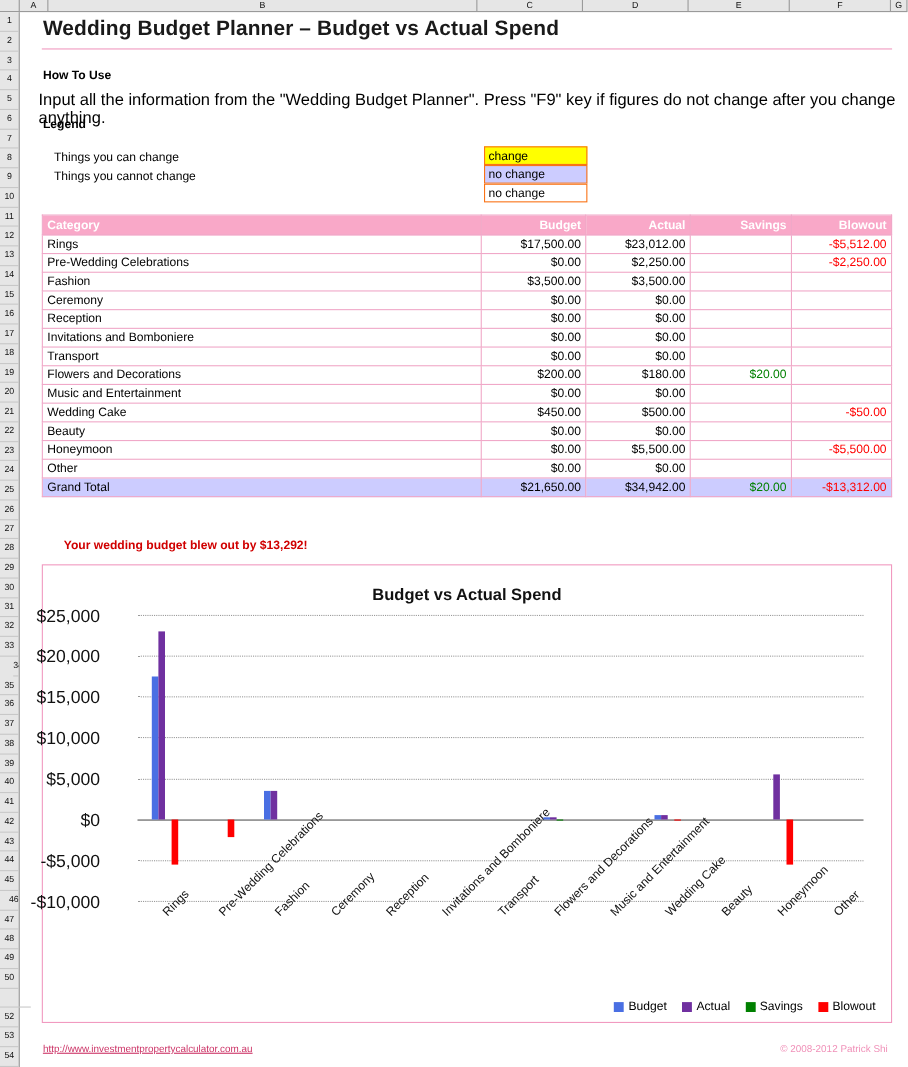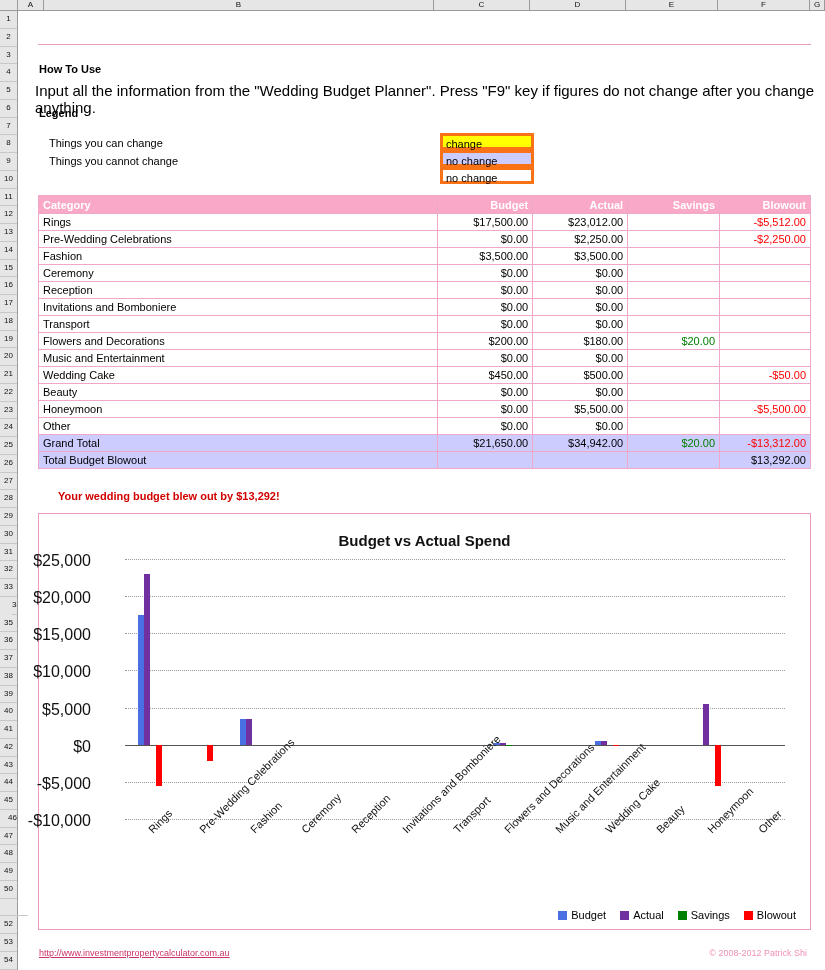--- a/index.html
+++ b/index.html
@@ -74,21 +74,21 @@
   .legend-head {
     position:absolute; left:20px; top:96px;
     font-weight:bold; font-size:11px;
   }
   .legend-l1 { position:absolute; left:30px; top:126px; font-size:11px; }
   .legend-l2 { position:absolute; left:30px; top:144px; font-size:11px; }
   .swatch {
     position:absolute;
     left: 421px;
     width: 94px; height: 17px;
-    border: 3px solid #f97316;
+    border: 1px solid #f97316;
     font-size: 11px;
     padding-left: 3px;
     line-height: 16px;
   }
   .sw1 { top: 122px; background:#ffff00; }
   .sw2 { top: 139px; background:#ccccff; }
   .sw3 { top: 156px; background:#ffffff; }
 
   
   table.budget {
@@ -260,20 +260,21 @@
       <div class="rowhead" style="height: 17.7593px; line-height: 16.7593px;">49</div>
       <div class="rowhead" style="height: 17.7593px; line-height: 16.7593px;">50</div>
       <div class="rowhead" style="height: 17.7593px; line-height: 16.7593px; padding-left: 28px;">51</div>
       <div class="rowhead" style="height: 17.7593px; line-height: 16.7593px;">52</div>
       <div class="rowhead" style="height: 17.7593px; line-height: 16.7593px;">53</div>
       <div class="rowhead" style="height: 17.7593px; line-height: 16.7593px;">54</div>
     </div>
 
   <div id="content">
 
+    <div class="title">Wedding Budget Planner – Budget vs Actual Spend</div>
     <div class="title-rule"></div>
 
     <div class="howto-head">How To Use</div>
     <div class="howto-text">Input all the information from the "Wedding Budget Planner". Press "F9" key if figures do not change after you change anything.</div>
 
     <div class="legend-head">Legend</div>
     <div class="legend-l1">Things you can change</div>
     <div class="legend-l2">Things you cannot change</div>
     <div class="swatch sw1">change</div>
     <div class="swatch sw2">no change</div>
@@ -387,27 +388,20 @@
             <td class="num">$0.00</td>
             <td class="num"></td>
             <td class="num"></td>
           </tr>
           <tr class="total">
             <td class="cat">Grand Total</td>
             <td class="num">$21,650.00</td>
             <td class="num">$34,942.00</td>
             <td class="num pos">$20.00</td>
             <td class="num neg">-$13,312.00</td>
-          </tr>
-          <tr class="totalblow">
-            <td class="cat">Total Budget Blowout</td>
-            <td class="num"></td>
-            <td class="num"></td>
-            <td class="num"></td>
-            <td class="num">$13,292.00</td>
           </tr>
         </tbody>
     </table>
 
     <div class="warn">Your wedding budget blew out by $13,292!</div>
 
     <div class="chartbox">
       <div class="chart-title">Budget vs Actual Spend</div>
       <div class="plot" id="plot">
           <div class="gridline" style="top: 0px;"></div>

